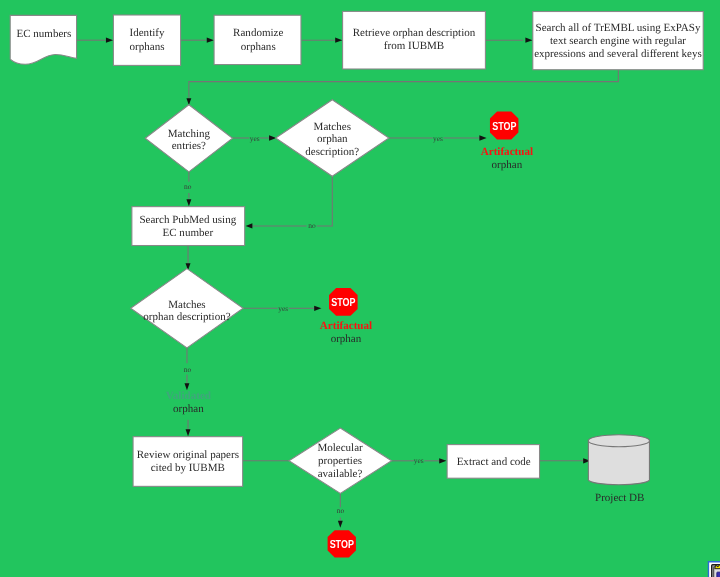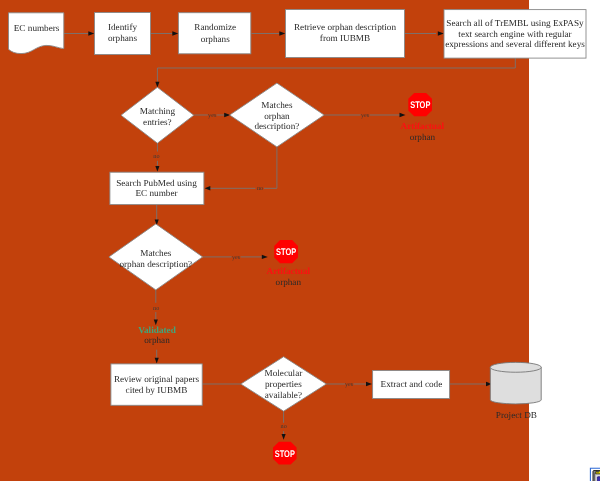--- a/index.html
+++ b/index.html
@@ -1,20 +1,20 @@
 <!DOCTYPE html>
 <html><head>
 <meta charset="utf-8">
 <title>Orphan enzyme workflow</title>
 <style>
   html,body{margin:0;padding:0;background:#ffffff;}
   body{width:600px;height:481px;overflow:hidden;
        font-family:"Liberation Serif",serif;
        -webkit-font-smoothing:antialiased;text-rendering:geometricPrecision;}
-  #canvas{position:relative;width:529px;height:481px;background:#c2410c;}
+  #canvas{position:relative;width:600px;height:481px;background:#22c55e;}
   #flow{position:absolute;left:0;top:0;}
   svg text{paint-order:stroke;}
   .shape{fill:#ffffff;stroke:#888888;stroke-width:0.9;}
   .conn{stroke:#757575;stroke-width:0.9;fill:none;}
   .arrowhead{fill:#111;stroke:none;}
   .lbl{font-family:"Liberation Serif",serif;font-size:9.2px;fill:#2a2a2a;text-anchor:middle;}
   .elbl{font-family:"Liberation Serif",serif;font-size:6.2px;fill:#3a3a3a;text-anchor:middle;}
   .stopsign{fill:#ff0000;stroke:none;}
   .stopword{font-family:"Liberation Sans",sans-serif;font-weight:bold;fill:#ffffff;text-anchor:middle;font-size:9.7px;}
   .artif{font-family:"Liberation Serif",serif;font-size:9.24px;font-weight:bold;fill:#fb1111;text-anchor:middle;}

